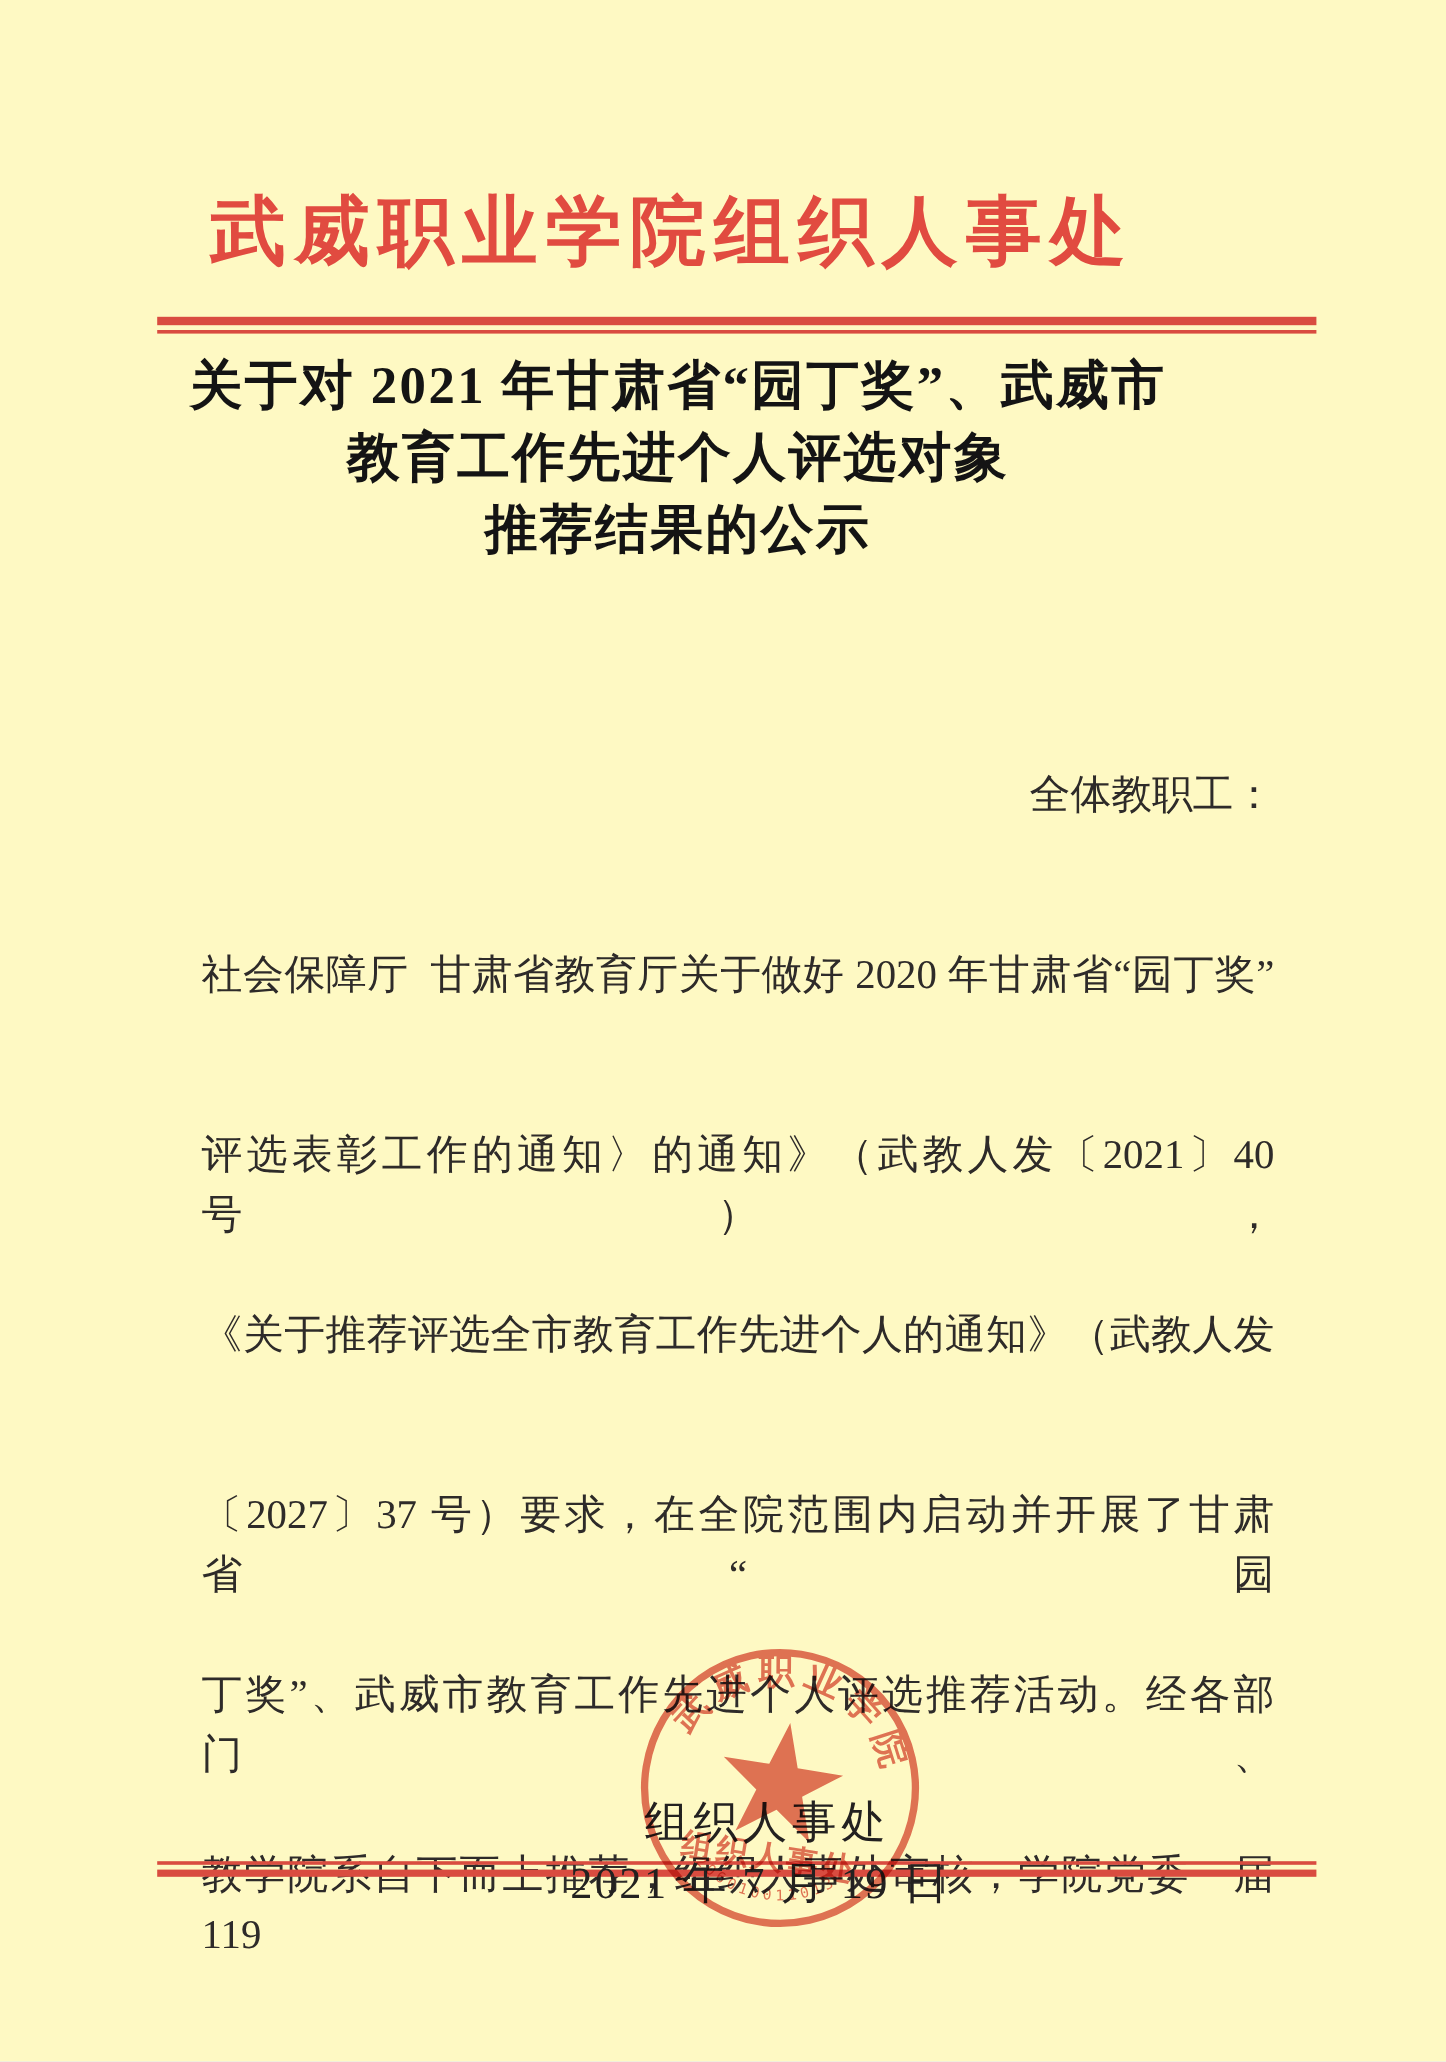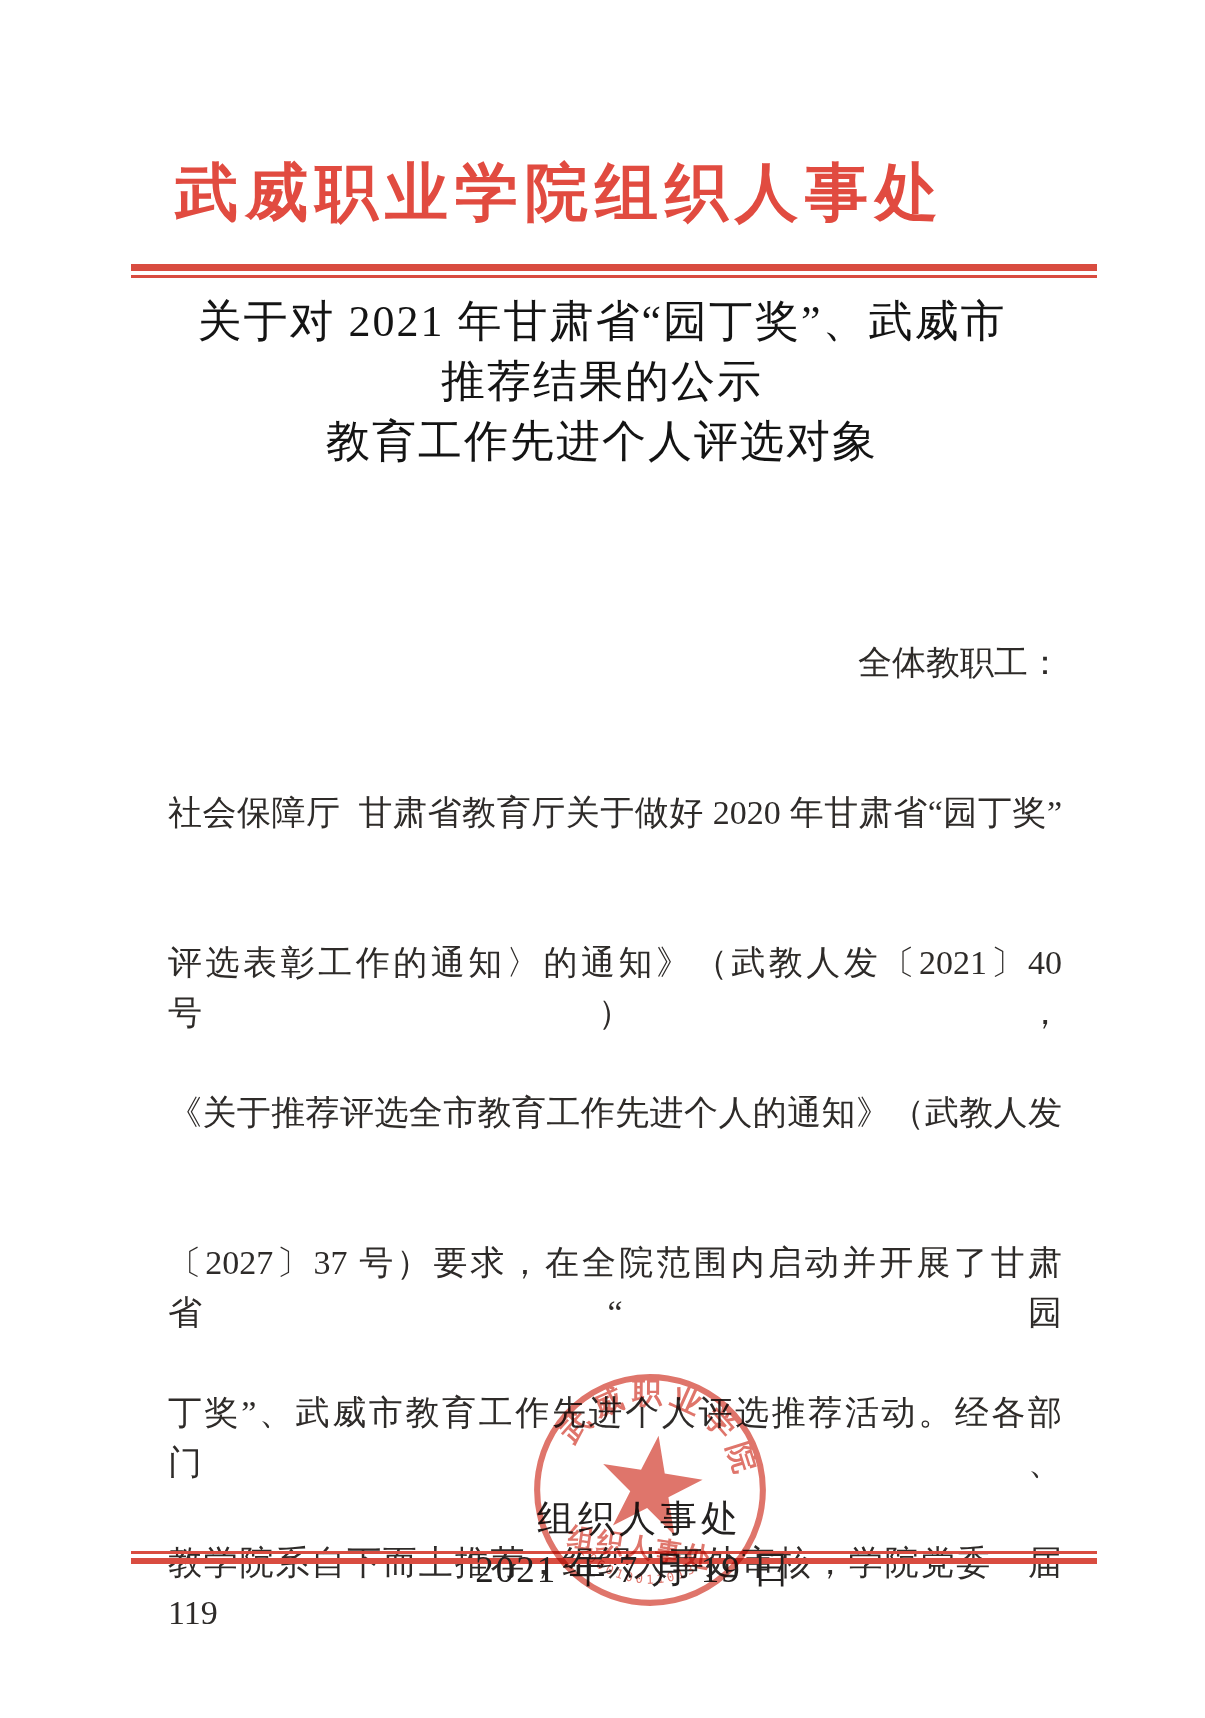--- a/index.html
+++ b/index.html
@@ -1,20 +1,20 @@
 <!DOCTYPE html>
 <html><head>
 <meta charset="utf-8">
 <style>
   html,body{margin:0;padding:0;background:#e8e8e6;}
   .page{
     position:relative;
     width:1205px;height:1718px;
     margin:0 auto;
-    background:#ffffff;
+    background:#fef9c3;
     overflow:hidden;
     font-family:"Liberation Serif","DejaVu Serif",serif;
     color:#2e2b29;
   }
   
   .letterhead{
     position:absolute;top:150px;left:0;width:1120px;
     text-align:center;
     font-size:63px;font-weight:bold;
     letter-spacing:7px;
@@ -22,22 +22,22 @@
   }
   .rule{position:absolute;left:131px;width:966px;background:#d94c40;z-index:1;}
   .rule-a{top:264px;height:7px;}
   .rule-b{top:275px;height:3px;}
   .rule-c{top:1551px;height:3px;}
   .rule-d{top:1558px;height:6px;}
   
   .doc-title{
     position:absolute;top:292px;left:0;width:1130px;
     text-align:center;
-    font-size:44px;font-weight:normal;line-height:60px;
-    color:#141414;letter-spacing:2px;padding-left:37px;
+    font-size:44px;font-weight:bold;line-height:60px;
+    color:#141414;letter-spacing:2px;
   }
   
   .body-text{
     position:absolute;top:538px;left:168px;width:894px;
     font-size:34px;line-height:50px;
     white-space:pre-wrap;
     color:#2e2b29;
   }
   .ln{height:50px;overflow:visible;text-align:right;}
   .indent{padding-left:76px;}
@@ -67,22 +67,22 @@
 
 <div class="page">
 
   <div class="letterhead">武威职业学院组织人事处</div>
 
   <div class="rule rule-a"></div>
   <div class="rule rule-b"></div>
 
   <div class="doc-title">
     <div>关于对 2021 年甘肃省“园丁奖”、武威市</div>
+    <div>教育工作先进个人评选对象</div>
     <div>推荐结果的公示</div>
-    <div>教育工作先进个人评选对象</div>
   </div>
 
   <div class="body-text">
     <div class="ln">全体教职工：</div>
     <div class="ln fill">社会保障厅  甘肃省教育厅关于做好 2020 年甘肃省“园丁奖”</div>
     <div class="ln fill">评选表彰工作的通知〉的通知》（武教人发〔2021〕40 号），</div>
     <div class="ln fill">《关于推荐评选全市教育工作先进个人的通知》（武教人发</div>
     <div class="ln fill">〔2027〕37 号）要求，在全院范围内启动并开展了甘肃省“园</div>
     <div class="ln fill">丁奖”、武威市教育工作先进个人评选推荐活动。经各部门、</div>
     <div class="ln fill">教学院系自下而上推荐，组织人事处审核，学院党委一届 119</div>

